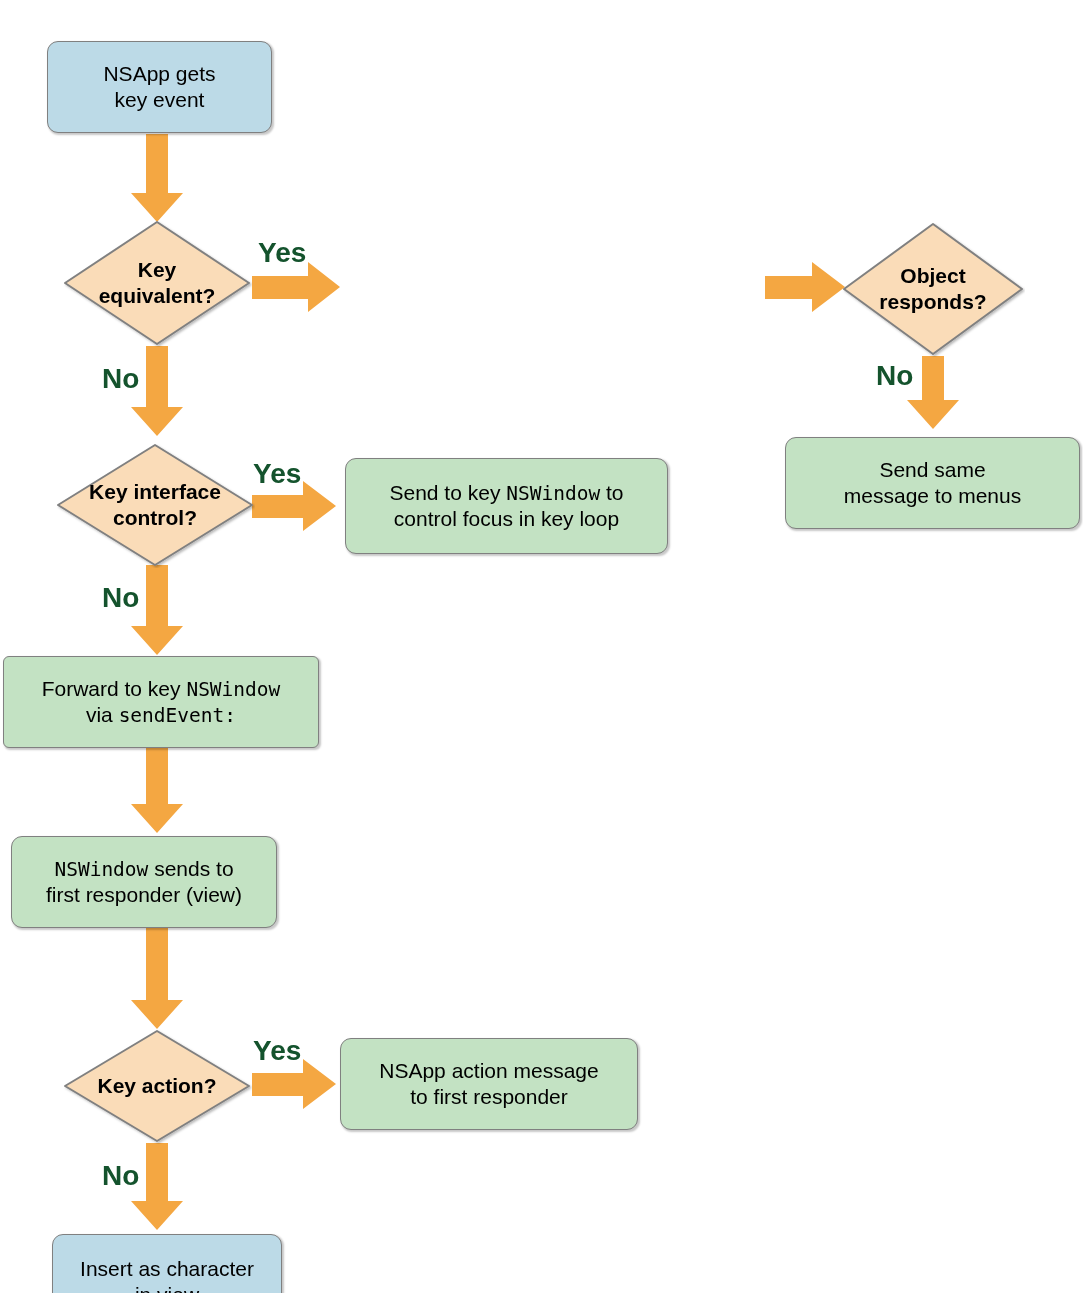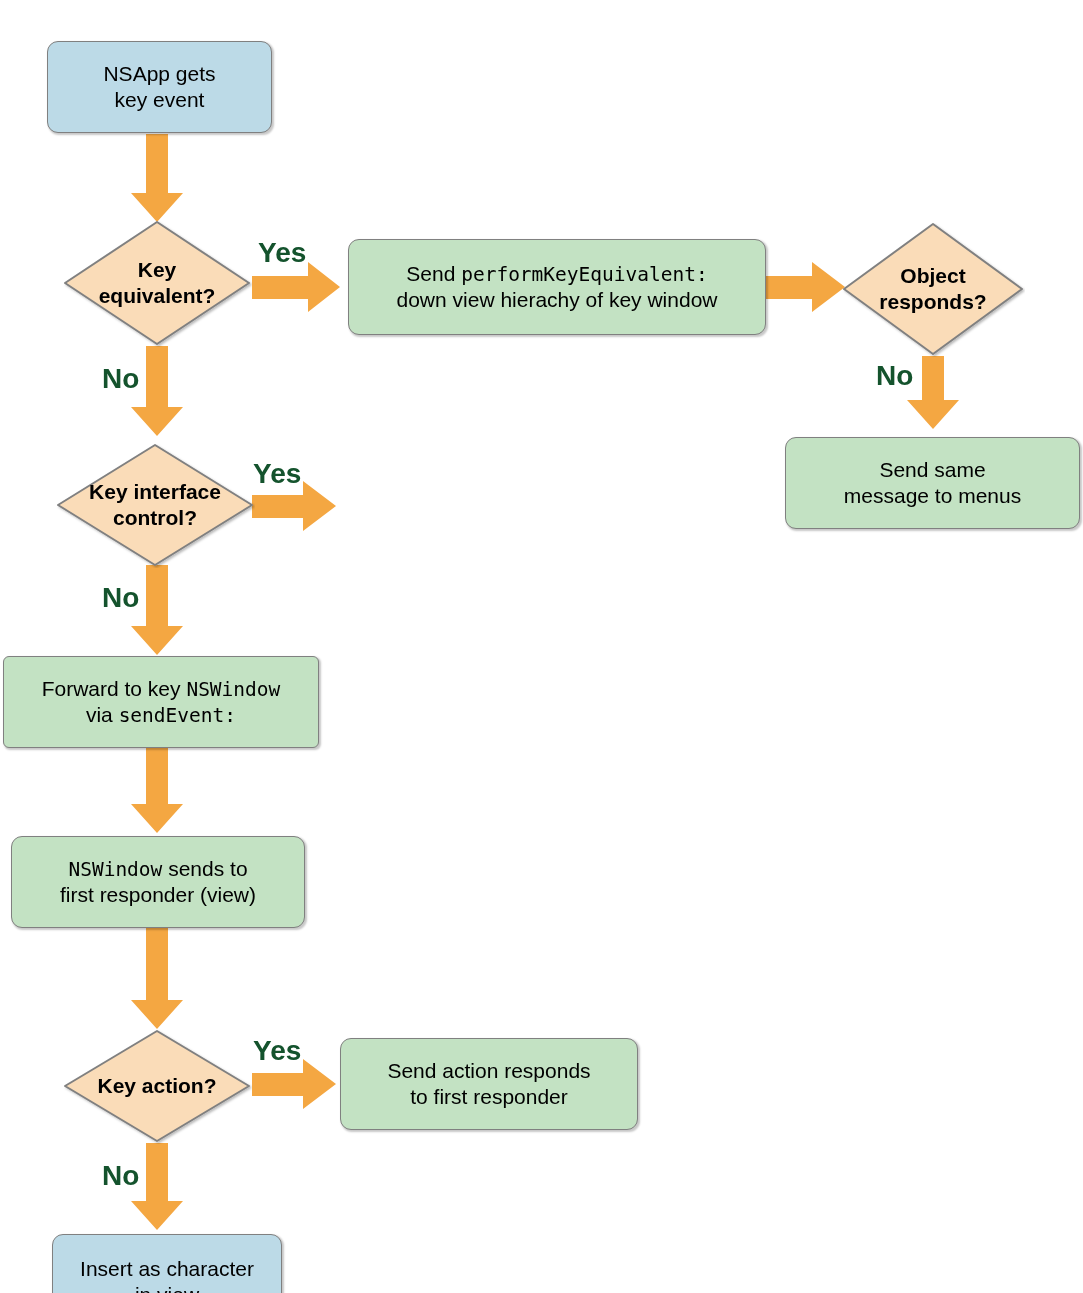--- a/index.html
+++ b/index.html
@@ -120,26 +120,20 @@
   <div class="node diamond" style="left:62px; top:181px; width:190px; height:128px;">
     <svg class="dshape" viewBox="0 0 190 128" preserveAspectRatio="none">
       <polygon points="95,3 187,64 95,125 3,64" fill="#fadcb8" stroke="#808080" stroke-width="2" stroke-linejoin="round" filter="url(#nshadow)"></polygon>
     </svg>
     <div class="label">
       <span>Key</span><br>
       <span>equivalent?</span>
     </div>
   </div>
 
-  <div class="node box box-green" style="left:348px; top:201px; width:418px; height:96px;">
-    <div class="label">
-      <span>Send </span><span class="mono">performKeyEquivalent:</span><br>
-      <span>down view hierachy of key window</span>
-    </div>
-  </div>
 
   <div class="node diamond" style="left:841px; top:183px; width:184px; height:136px;">
     <svg class="dshape" viewBox="0 0 184 136" preserveAspectRatio="none">
       <polygon points="92,3 181,68 92,133 3,68" fill="#fadcb8" stroke="#808080" stroke-width="2" stroke-linejoin="round" filter="url(#nshadow)"></polygon>
     </svg>
     <div class="label">
       <span>Object</span><br>
       <span>responds?</span>
     </div>
   </div>
@@ -154,47 +148,53 @@
     </div>
   </div>
 
   <div class="node box box-green" style="left:785px; top:399px; width:295px; height:92px;">
     <div class="label">
       <span>Send same</span><br>
       <span>message to menus</span>
     </div>
   </div>
 
+  <div class="node box box-green" style="left:345px; top:420px; width:323px; height:96px;">
+    <div class="label">
+      <span>Send to key </span><span class="mono">NSWindow</span><span> to</span><br>
+      <span>control focus in key loop</span>
+    </div>
+  </div>
 
   <div class="node box box-green" style="left:3px; top:618px; width:316px; height:92px;border-radius:6px;">
     <div class="label">
       <span>Forward to key </span><span class="mono">NSWindow</span><br>
       <span>via </span><span class="mono">sendEvent:</span>
     </div>
   </div>
 
-  <div class="node box box-green" style="left:11px; top:798px; width:294px; height:92px;">
+  <div class="node box box-green" style="left:11px; top:798px; width:266px; height:92px;">
     <div class="label">
       <span class="mono">NSWindow</span><span> sends to</span><br>
       <span>first responder (view)</span>
     </div>
   </div>
 
   <div class="node diamond" style="left:62px; top:990px; width:190px; height:116px;">
     <svg class="dshape" viewBox="0 0 190 116" preserveAspectRatio="none">
       <polygon points="95,3 187,58 95,113 3,58" fill="#fadcb8" stroke="#808080" stroke-width="2" stroke-linejoin="round" filter="url(#nshadow)"></polygon>
     </svg>
     <div class="label">
       <span>Key action?</span>
     </div>
   </div>
 
   <div class="node box box-green" style="left:340px; top:1000px; width:298px; height:92px;">
     <div class="label">
-      <span>Send action responds</span><br>
+      <span>NSApp action message</span><br>
       <span>to first responder</span>
     </div>
   </div>
 
   <div class="node box box-blue" style="left:52px; top:1196px; width:230px; height:96px;">
     <div class="label">
       <span>Insert as character</span><br>
       <span>in view</span>
     </div>
   </div>

